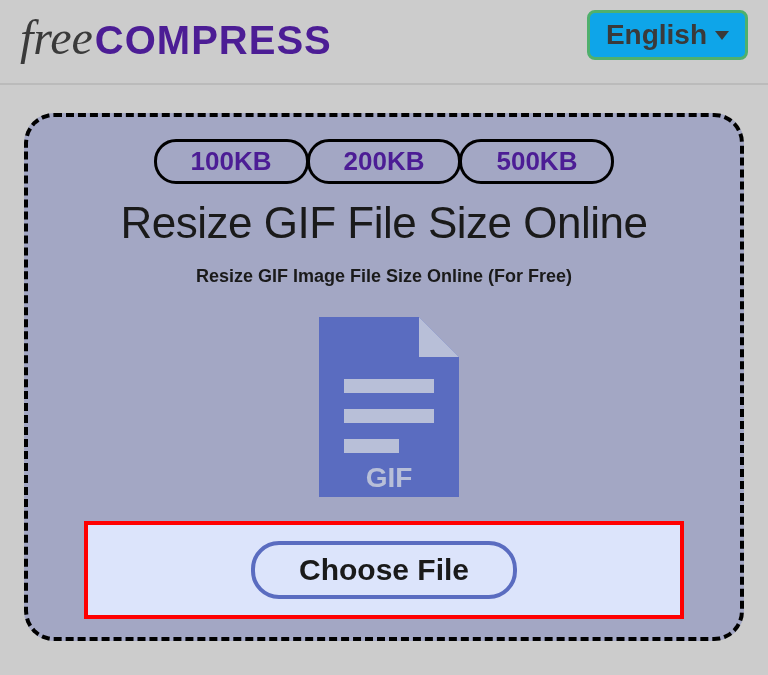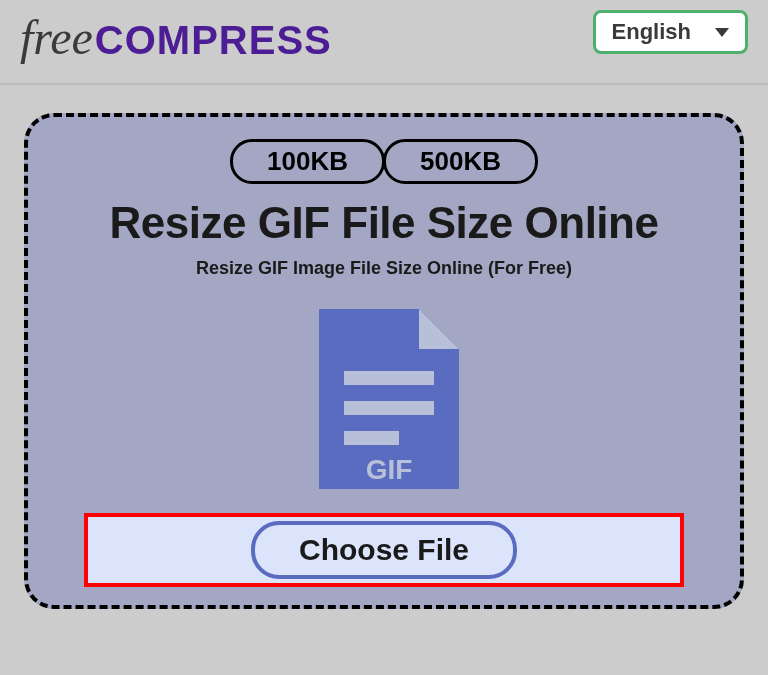--- a/index.html
+++ b/index.html
@@ -37,29 +37,29 @@
     .logo-compress {
       font-family: 'Arial Black', sans-serif;
       font-size: 40px;
       font-weight: 900;
       color: #4c1d95;
       letter-spacing: 1px;
     }
     .lang-selector {
       display: flex;
       align-items: center;
-      gap: 24px;
+      gap: 8px;
       border: 3px solid #4fb06d;
       border-radius: 8px;
       padding: 6px 16px;
-      font-size: 22px;
+      font-size: 28px;
       font-weight: 700;
       color: #3a3a3a;
       cursor: pointer;
-      background: #ffffff;
+      background: #0ea5e9;
     }
     .lang-selector .caret {
       width: 0;
       height: 0;
       border-left: 7px solid transparent;
       border-right: 7px solid transparent;
       border-top: 9px solid #3a3a3a;
     }
     .main {
       padding: 28px 24px;
@@ -76,48 +76,48 @@
       justify-content: center;
       gap: 0;
       margin-bottom: 14px;
     }
     .size-pill {
       border: 3px solid #000;
       border-radius: 22px;
       padding: 4px 34px;
       font-size: 26px;
       font-weight: 800;
-      color: #000000;
+      color: #4c1d95;
       cursor: pointer;
       background: transparent;
       margin: 0 -1px;
     }
     .title {
       font-size: 44px;
-      font-weight: 700;
+      font-weight: 400;
       color: #1a1a1a;
-      margin-bottom: 10px;
+      margin-bottom: 18px;
       letter-spacing: -0.5px;
     }
     .subtitle {
       font-size: 18px;
       font-weight: 700;
       color: #1a1a1a;
       margin-bottom: 30px;
     }
     .file-icon {
       margin: 0 auto 24px auto;
       width: 150px;
       height: 180px;
       display: flex;
     }
     .upload-section {
       background: #dce4fb;
       border: 4px solid #ff0000;
-      padding: 4px;
+      padding: 16px;
       display: flex;
       justify-content: center;
     }
     .choose-file-btn {
       background: #dce4fb;
       border: 4px solid #5a6cc0;
       border-radius: 28px;
       padding: 8px 44px;
       font-size: 30px;
       font-weight: 700;
@@ -136,20 +136,21 @@
   <div class="lang-selector">
     <span>English</span>
     <span class="caret"></span>
   </div>
 </div>
 
 <div class="main">
   <div class="panel">
     <div class="size-pills">
       <button class="size-pill">100KB</button>
+      <button class="size-pill">200KB</button>
       <button class="size-pill">500KB</button>
     </div>
     <h1 class="title">Resize GIF File Size Online</h1>
     <p class="subtitle">Resize GIF Image File Size Online (For Free)</p>
     <div class="file-icon">
       <svg width="150" height="180" viewBox="0 0 150 180">
         <path d="M 10 0 L 110 0 L 150 40 L 150 180 L 10 180 Z" fill="#5a6cc0"></path>
         <path d="M 110 0 L 150 40 L 110 40 Z" fill="#b8bfd8"></path>
         <rect x="35" y="62" width="90" height="14" fill="#b8bfd8"></rect>
         <rect x="35" y="92" width="90" height="14" fill="#b8bfd8"></rect>

